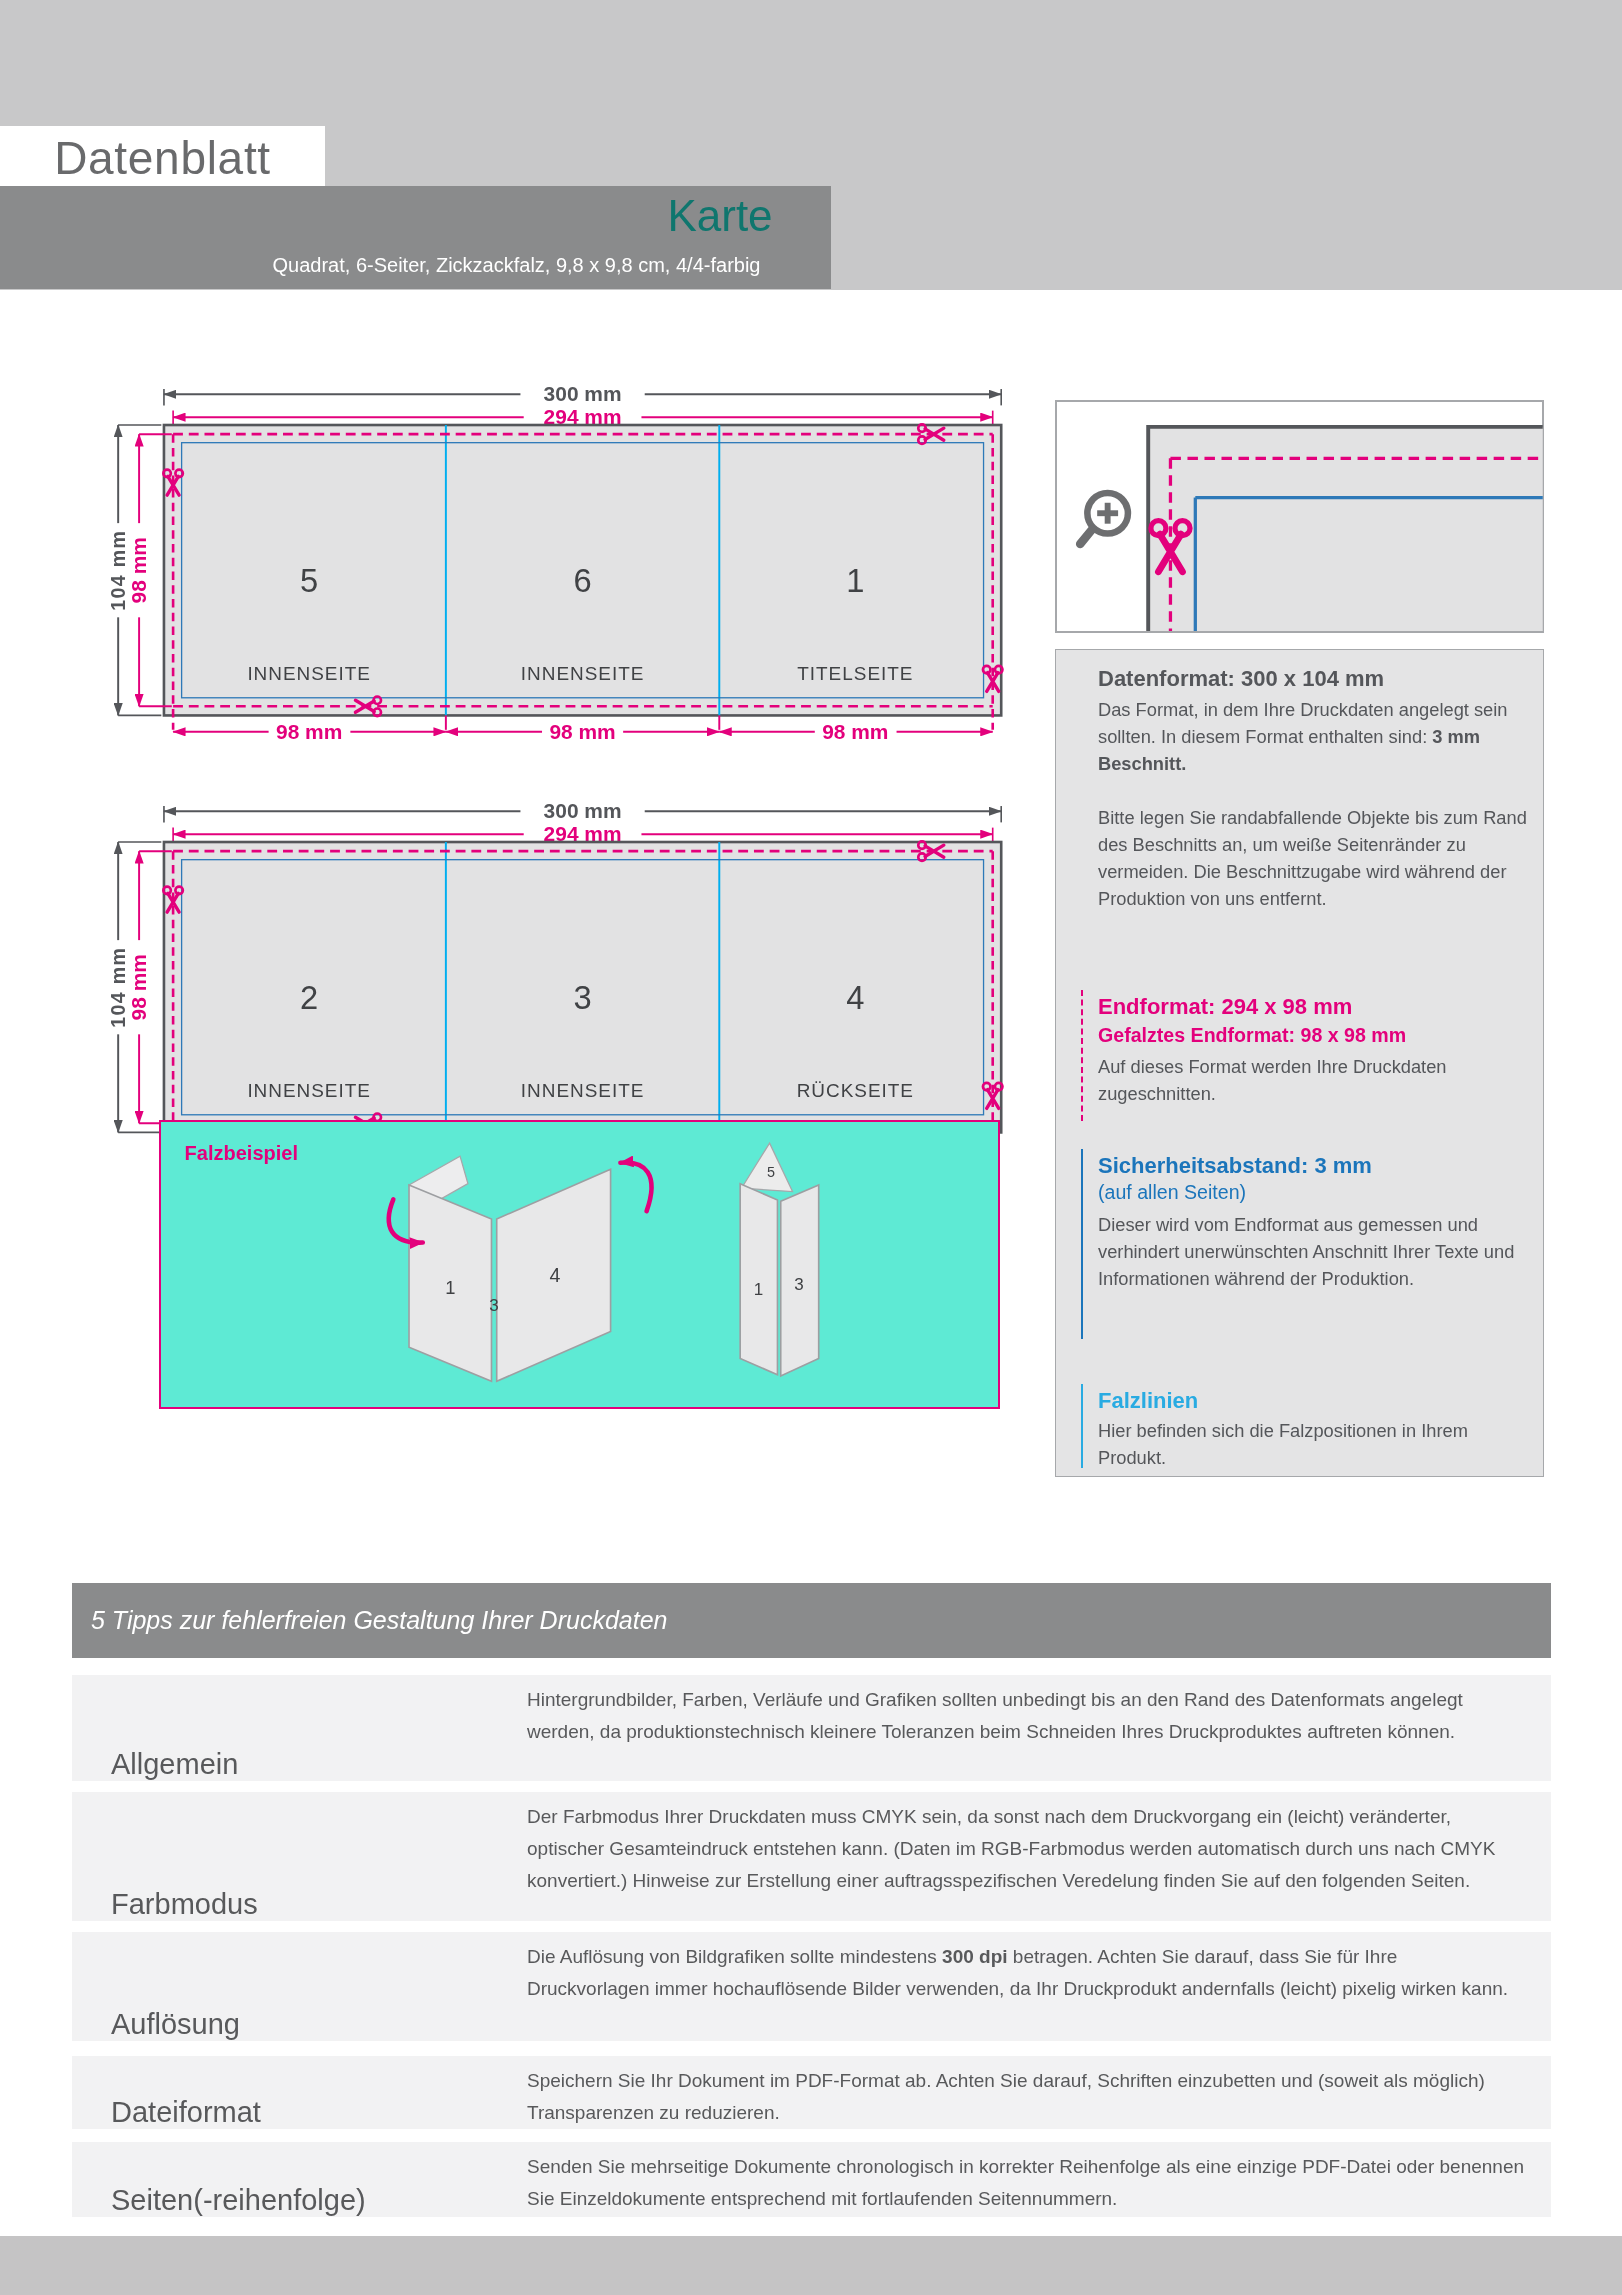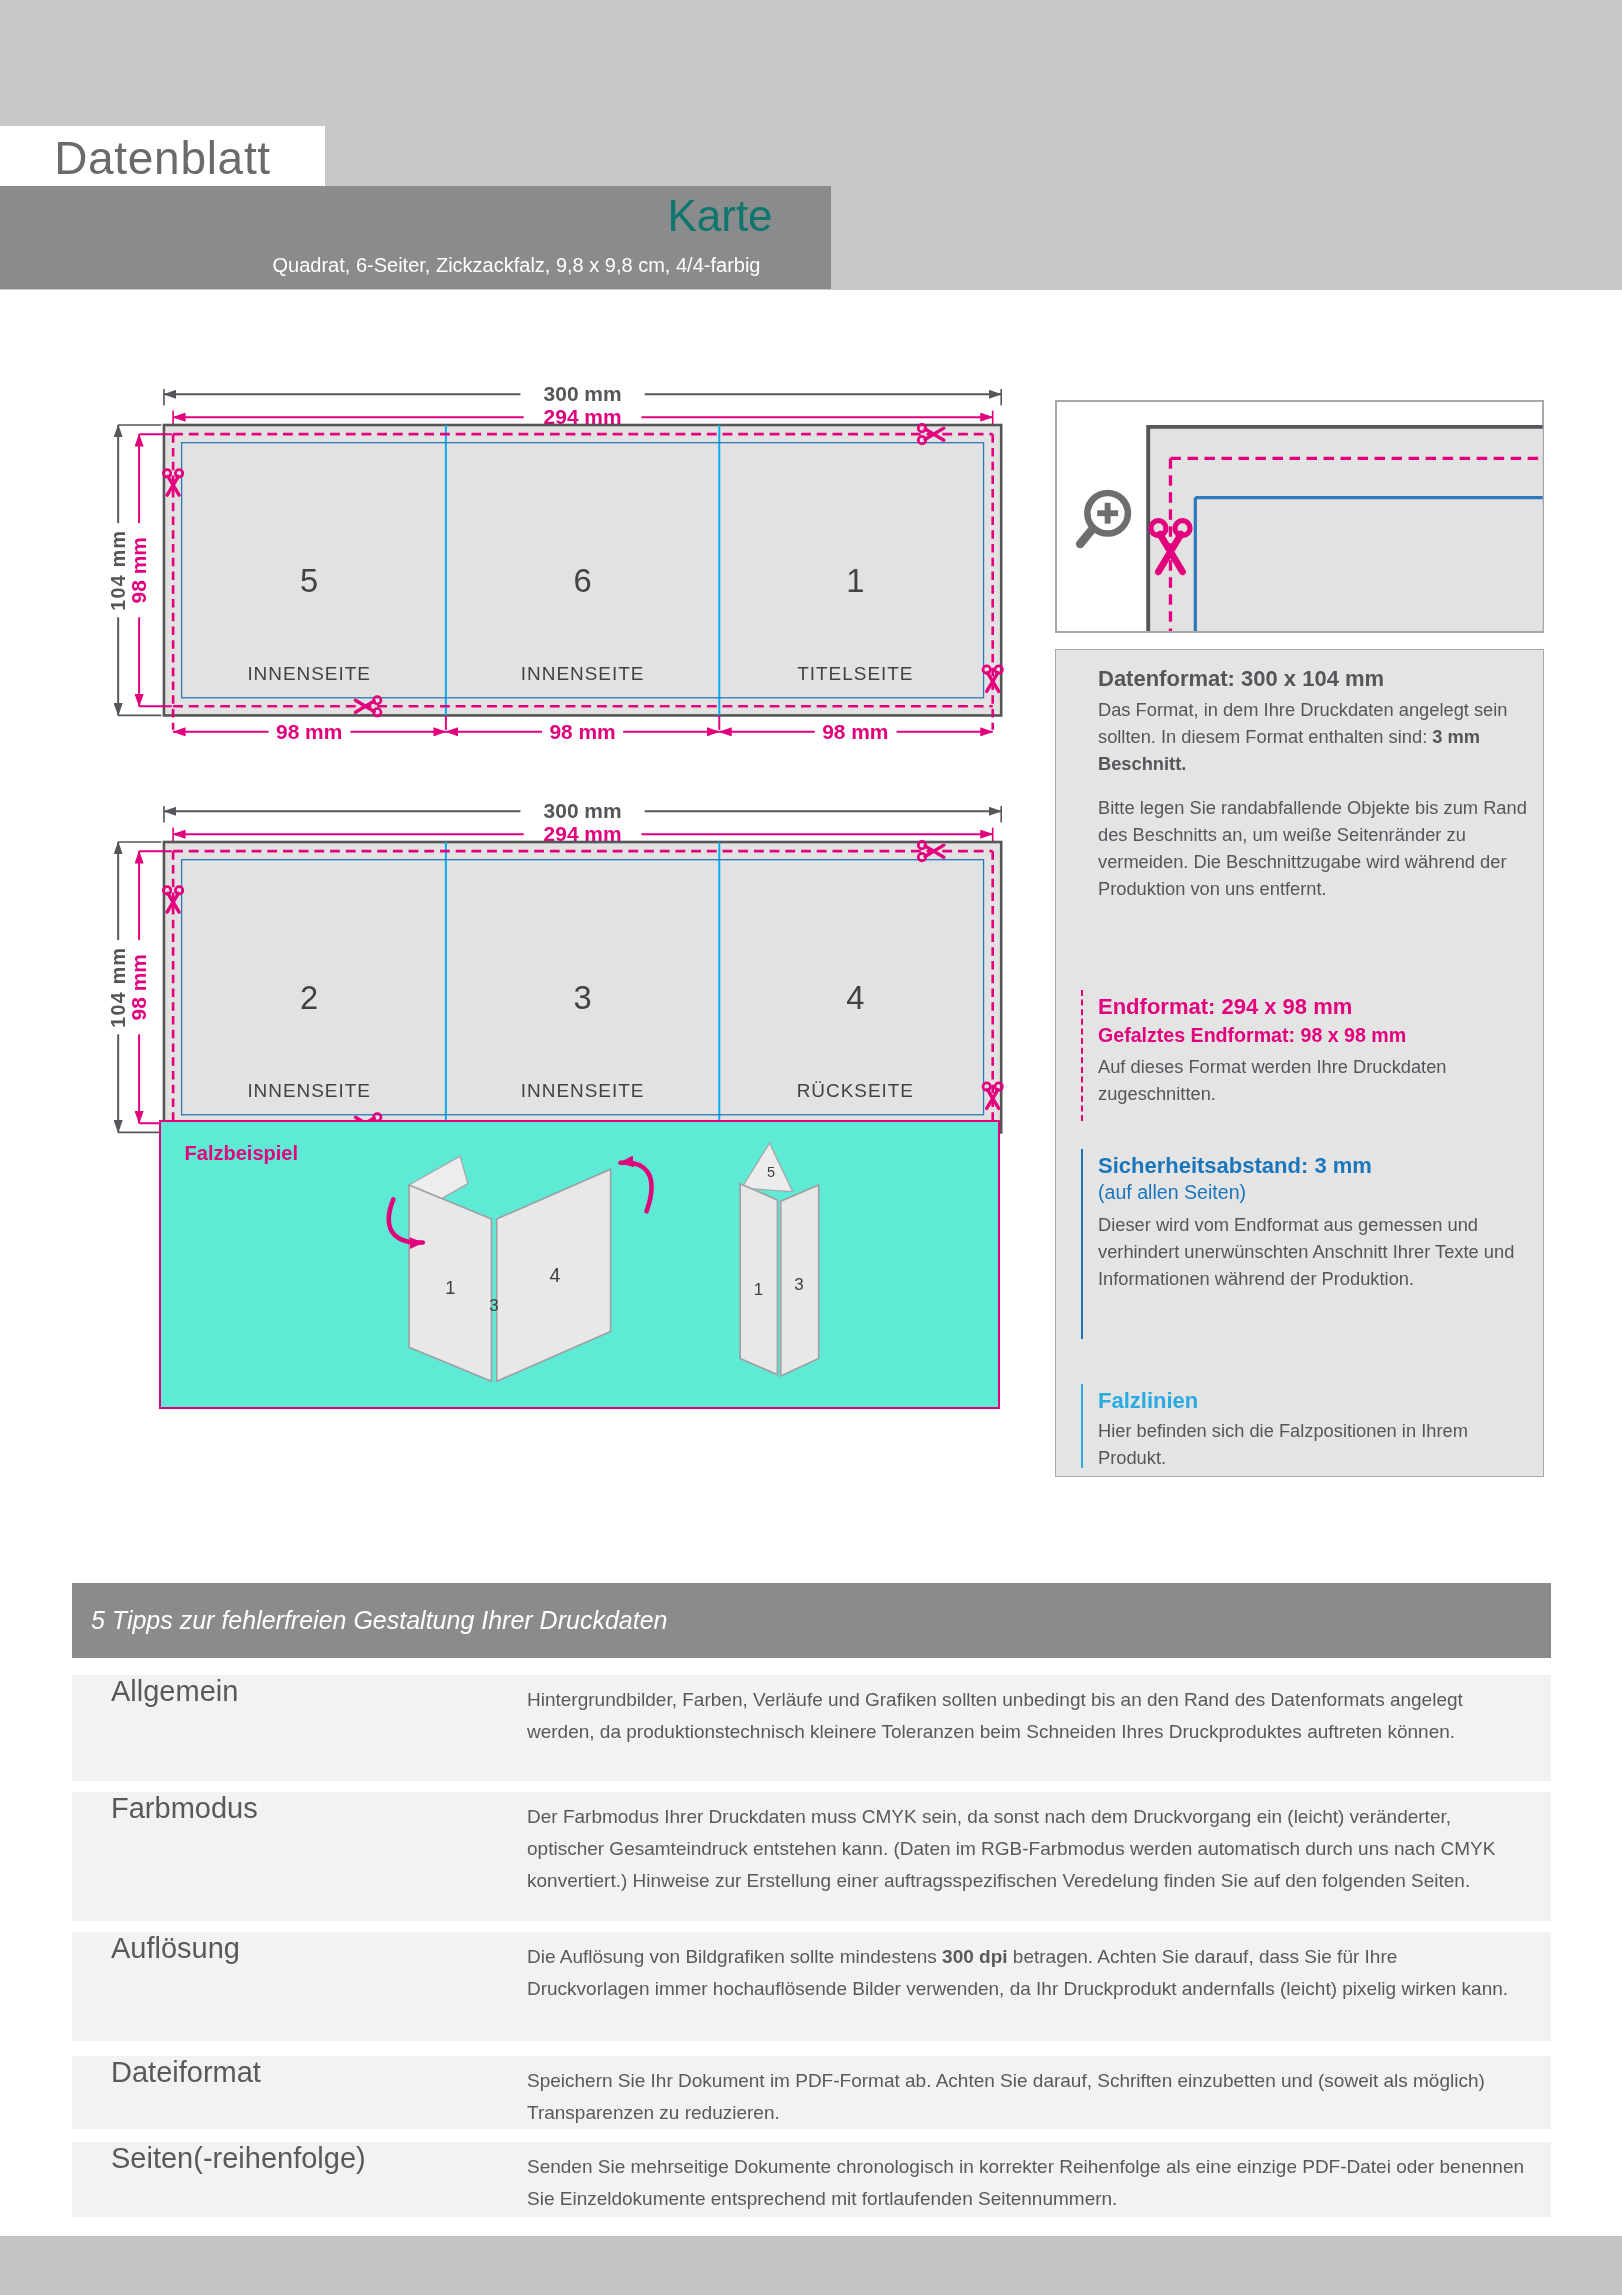--- a/index.html
+++ b/index.html
@@ -35,21 +35,21 @@
   #info-box { left:1055px; top:641px; width:489px; height:828px; background:#e4e4e5; border:1.3px solid #a6a8ab;margin-top:8px; }
   .info-h { position:absolute; left:42px; width:432px; font-size:22px; font-weight:700; color:#54565a; }
   .info-sub { position:absolute; left:42px; width:432px; font-size:19.6px; font-weight:700; }
   .info-p { position:absolute; left:42px; width:432px; font-size:18.3px; line-height:27px; color:#54565a; }
   .rule { position:absolute; left:25px; width:0px; }
 
   
   #tips-header { left:72px; top:1583px; width:1479px; height:75px; background:#8a8b8c; display:flex; align-items:center; }
   #tips-header span { color:#ffffff; font-size:25px; padding-left:19px;font-style:italic; }
   .tip-row { left:72px; width:1479px; background:#f2f2f3; display:flex; }
-  .tip-label { width:455px; display:flex; align-items:flex-start; }
+  .tip-label { width:455px; display:flex; align-items:flex-end; }
   .tip-label span { padding-left:39px; font-size:29px; color:#58595b; }
   .tip-text { flex:1; padding:8.5px 26px 0 0; font-size:19px; line-height:32px; color:#58595b; }
   #footer-band { left:0; top:2236px; width:1623px; height:60px; background:#c5c4c5; }
   .b { font-weight:700; }
 </style>
 </head>
 <body>
 
 <div id="page">
 
@@ -230,21 +230,21 @@
         <line x1="61" y1="170" x2="93" y2="170" stroke-width="9"></line>
         <line x1="77" y1="154" x2="77" y2="186" stroke-width="9"></line>
         <line x1="53" y1="195" x2="35" y2="217" stroke-width="13" stroke-linecap="round"></line>
       </g>
     </svg>
   </div>
 
   <div class="abs" id="info-box">
     <div class="info-h" style="top:15.7px">Datenformat: 300 x 104 mm</div>
     <div class="info-p" style="top:46px"><span>Das Format, in dem Ihre Druckdaten angelegt sein sollten. In diesem Format enthalten sind: </span><span class="b">3 mm Beschnitt.</span></div>
-    <div class="info-p" style="top:144px">Bitte legen Sie randabfallende Objekte bis zum Rand des Beschnitts an, um weiße Seitenränder zu vermeiden. Die Beschnittzugabe wird während der Produktion von uns entfernt.</div>
+    <div class="info-p" style="top:154px">Bitte legen Sie randabfallende Objekte bis zum Rand des Beschnitts an, um weiße Seitenränder zu vermeiden. Die Beschnittzugabe wird während der Produktion von uns entfernt.</div>
 
     <div class="rule" style="top:340px;height:131px;border-left:2.6px dashed #e3007c"></div>
     <div class="info-h" style="top:344px;color:#e3007c">Endformat: 294 x 98 mm</div>
     <div class="info-sub" style="top:374px;color:#e3007c">Gefalztes Endformat: 98 x 98 mm</div>
     <div class="info-p" style="top:403px">Auf dieses Format werden Ihre Druckdaten zugeschnitten.</div>
 
     <div class="rule" style="top:499px;height:190px;border-left:2.6px solid #1b75bb"></div>
     <div class="info-h" style="top:503px;color:#1b75bb">Sicherheitsabstand: 3 mm</div>
     <div class="info-sub" style="top:531px;color:#1b75bb;font-weight:400">(auf allen Seiten)</div>
     <div class="info-p" style="top:561px">Dieser wird vom Endformat aus gemessen und verhindert unerwünschten Anschnitt Ihrer Texte und Informationen während der Produktion.</div>

